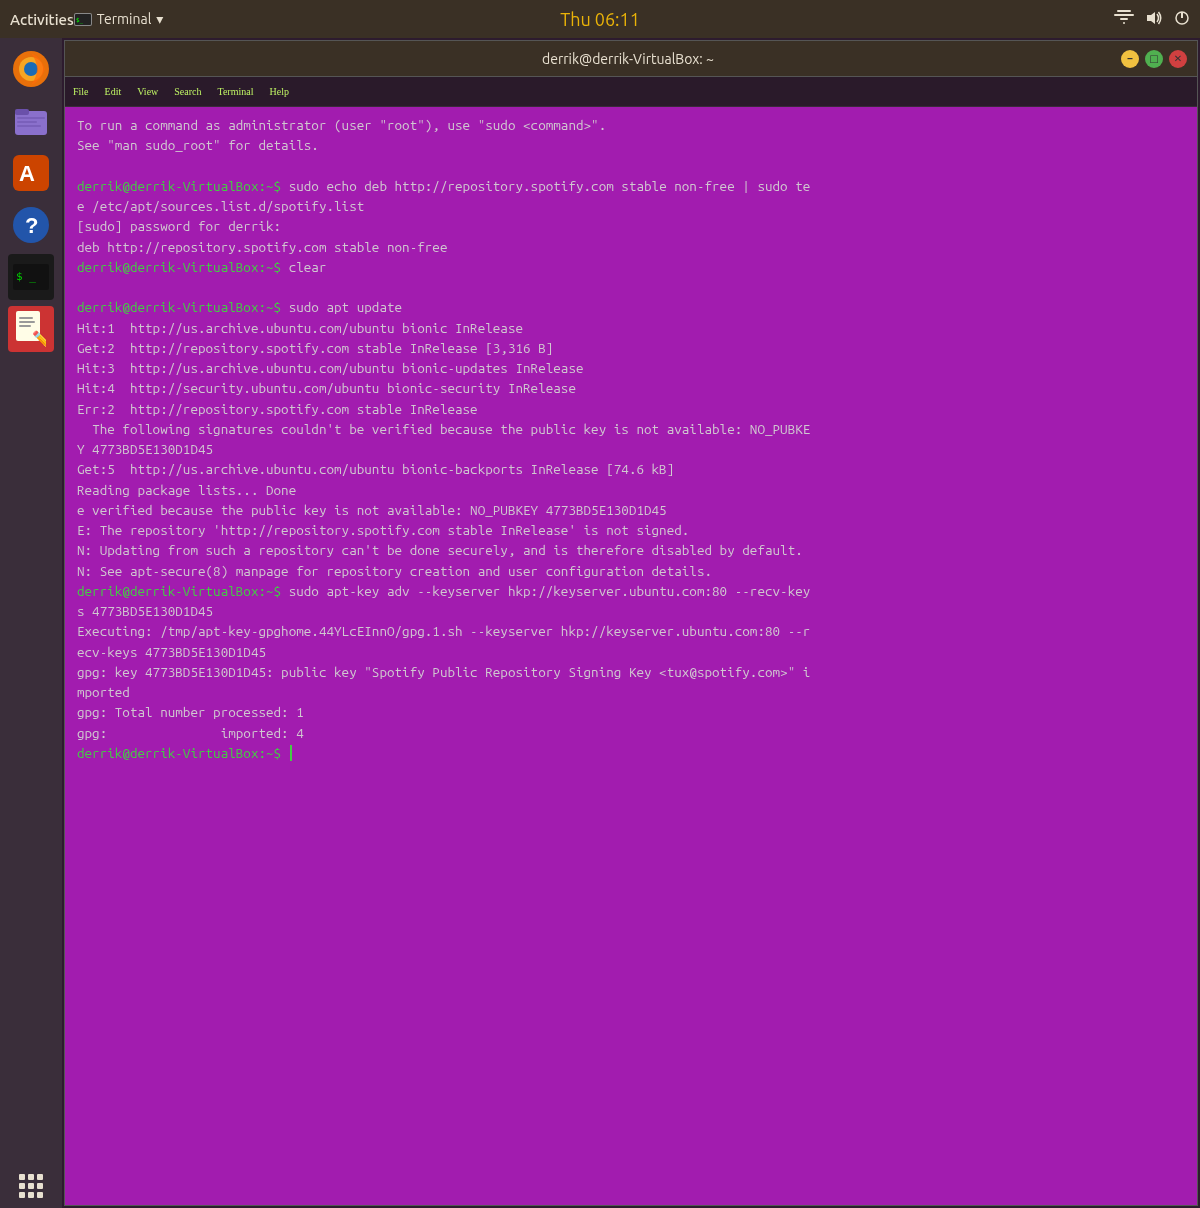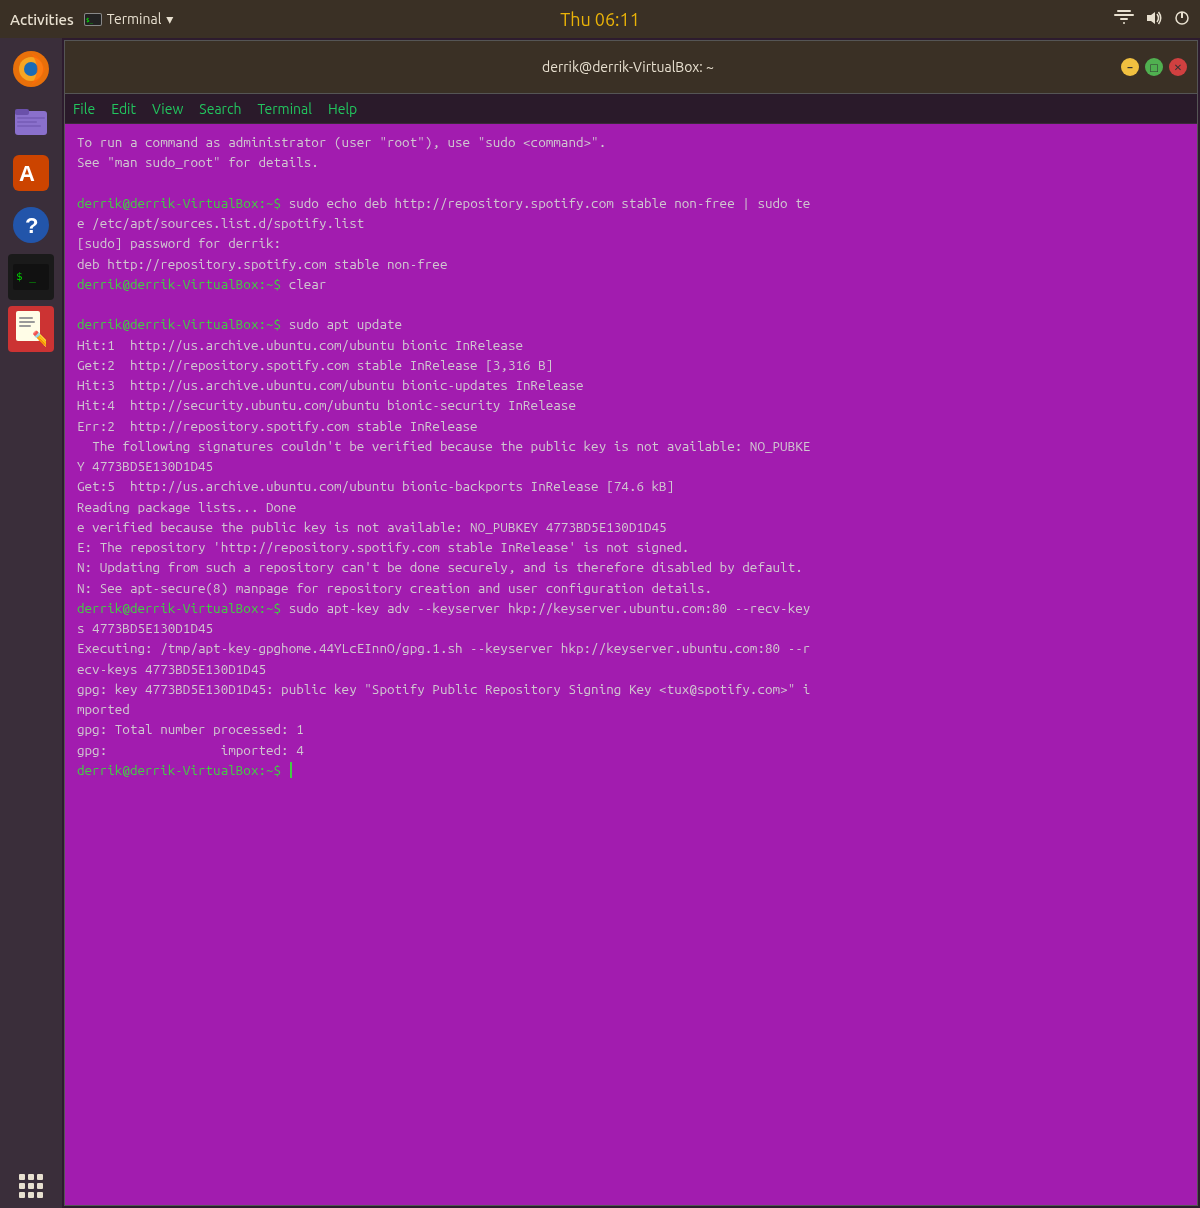--- a/index.html
+++ b/index.html
@@ -17,21 +17,21 @@
       height: 38px;
       background: #3a3025;
       display: flex;
       align-items: center;
       justify-content: space-between;
       padding: 0 10px;
     }
     .topbar-left {
       display: flex;
       align-items: center;
-      gap: 10px;
+      gap: 0;
     }
     .topbar-activities {
       color: #e8e0d0;
       font-size: 15px;
       font-weight: 500;
       cursor: pointer;
     }
     .topbar-terminal-group {
       display: flex;
       align-items: center;
@@ -110,21 +110,21 @@
     
     .terminal-window {
       flex: 1;
       display: flex;
       flex-direction: column;
       background: #1a0a1a;
       border: 1px solid #555;
       margin: 2px;
     }
     .terminal-titlebar {
-      height: 53px;
+      height: 36px;
       background: #3a3025;
       display: flex;
       align-items: center;
       justify-content: space-between;
       padding: 0 10px;
       border-bottom: 1px solid #555;
     }
     .terminal-title {
       color: #e8e0d0;
       font-size: 14px;
@@ -155,23 +155,24 @@
     .menu-bar {
       height: 30px;
       background: #2a1a2a;
       display: flex;
       align-items: center;
       padding: 0 8px;
       gap: 16px;
       border-bottom: 1px solid #3a2a3a;
     }
     .menu-item {
-      color: #22c55e;
-      font-size: 14px;
-      cursor: pointer;
+      color: #bef264;
+      font-size: 10px;
+      cursor: pointer;
+      font-family: Liberation Serif, serif;
     }
 
     
     .terminal-content {
       flex: 1;
       padding: 8px 12px;
       overflow: hidden;
       font-family: 'Ubuntu Mono', 'DejaVu Sans Mono', 'Courier New', monospace;
       font-size: 13.5px;
       line-height: 1.5;

